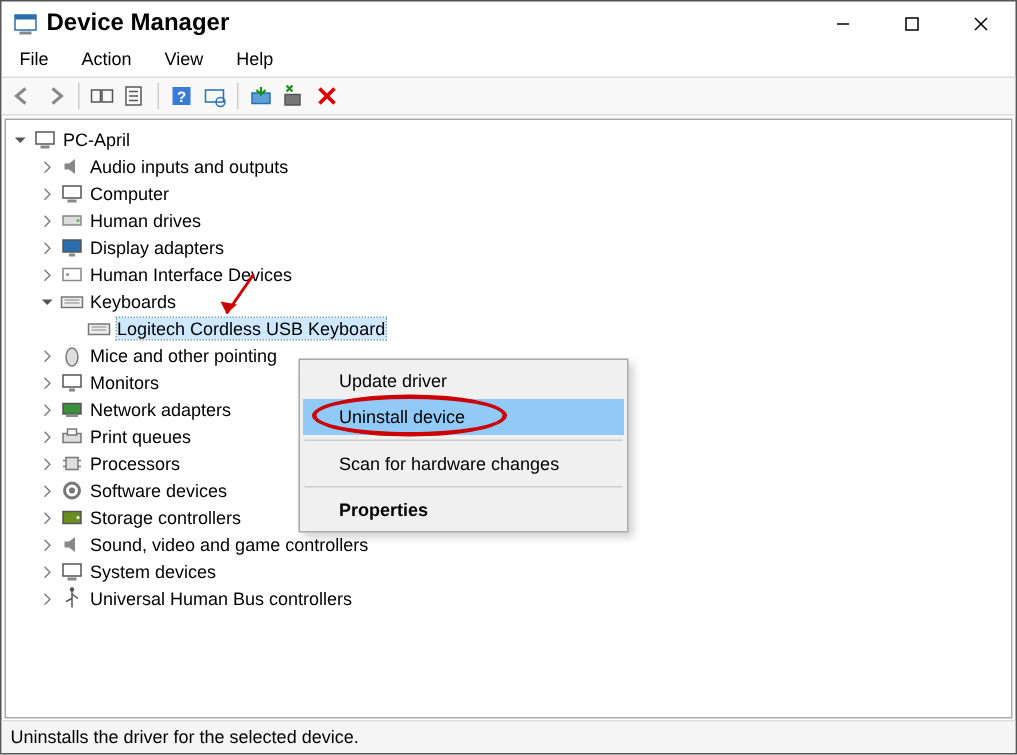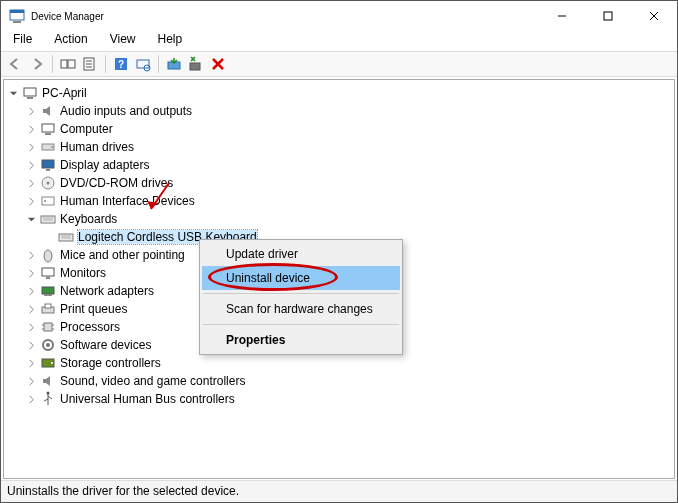--- a/index.html
+++ b/index.html
@@ -1,19 +1,19 @@
 <!DOCTYPE html>
 <html><head>
 <meta charset="utf-8">
 <style>
 * { box-sizing: border-box; margin: 0; padding: 0; }
 body { font-family: "Segoe UI", Tahoma, sans-serif; font-size: 12px; background: #fff; width: 678px; height: 503px; border: 1px solid #555; position: relative; }
 .titlebar { height: 30px; display: flex; align-items: center; padding-left: 8px; }
 .titlebar-icon { width: 16px; height: 16px; margin-right: 6px; }
-.titlebar-title { font-size: 10px; flex: 1; }
+.titlebar-title { font-size: 16px; flex: 1; font-weight: bold; }
 .win-controls { display: flex; }
 .win-btn { width: 46px; height: 30px; display: flex; align-items: center; justify-content: center; }
 .win-btn svg { width: 10px; height: 10px; }
 .menubar { height: 20px; padding-left: 8px; display: flex; gap: 14px; font-size: 12px; }
 .menubar span { padding: 1px 4px; }
 .toolbar { height: 26px; border-top: 1px solid #ddd; border-bottom: 1px solid #ddd; padding: 2px 4px; display: flex; align-items: center; gap: 2px; background: #f8f8f8; }
 .toolbar .sep { width: 1px; height: 18px; background: #ccc; margin: 0 3px; }
 .toolbar .tbtn { width: 20px; height: 20px; display: flex; align-items: center; justify-content: center; }
 .toolbar .tbtn svg { width: 16px; height: 16px; }
 .content { border: 1px solid #aaa; margin: 2px; height: 400px; padding: 4px 2px; overflow: hidden; position: relative; background: #fff; }
@@ -22,21 +22,21 @@
 .row { display: flex; align-items: center; height: 18px; }
 .twist { width: 14px; display: inline-flex; align-items: center; justify-content: center; margin-right: 2px; }
 .twist svg { width: 9px; height: 9px; }
 .ico { width: 16px; height: 16px; margin-right: 4px; display: inline-flex; align-items: center; justify-content: center; }
 .ico svg { width: 16px; height: 16px; }
 .lbl { font-size: 12px; }
 .selected { background: #cde8ff; outline: 1px dotted #7aa; }
 .ind1 { padding-left: 0px; }
 .ind2 { padding-left: 18px; }
 .ind3 { padding-left: 36px; }
-.contextmenu { position: absolute; border: 1px solid #aaa; background: #f0f0f0; box-shadow: 3px 3px 6px rgba(0,0,0,0.2); padding: 2px; font-size: 12px; width: 204px; }
+.contextmenu { position: absolute; border: 1px solid #aaa; background: #f0f0f0; box-shadow: 3px 3px 6px rgba(0,0,0,0.2); padding: 2px; font-size: 12px; width: 220px; }
 .contextmenu .mi { padding: 5px 24px; position: relative; }
 .contextmenu .mi.hl { background: #91c9f7; }
 .contextmenu .msep { height: 1px; background: #ccc; margin: 3px 1px; }
 .contextmenu .mi.bold { font-weight: bold; }
 .ellipse { position: absolute; border: 3px solid #c00; border-radius: 50%; width: 130px; height: 28px; pointer-events: none; }
 .arrow-anno { position: absolute; pointer-events: none; }
 .statusbar { position: absolute; bottom: 0; left: 0; right: 0; height: 22px; border-top: 1px solid #ddd; padding: 3px 6px; font-size: 12px; background: #f5f5f5; }
 .disabled { color: #999; }
 </style>
 </head>
@@ -220,36 +220,20 @@
           </li>
         <li>
             <div class="row ind2">
               <span class="twist">
                 <svg viewBox="0 0 10 10">
                   <path d="M3 1 L7 5 L3 9" fill="none" stroke="#777"></path>
                 </svg>
               </span>
               <span class="ico">
                 <svg viewBox="0 0 16 16">
-                  <circle cx="8" cy="8" r="6" fill="#eee" stroke="#888"></circle>
-                  <circle cx="8" cy="8" r="1.5" fill="#888"></circle>
-                </svg>
-              </span>
-              <span class="lbl">DVD/CD-ROM drives</span>
-            </div>
-          </li>
-        <li>
-            <div class="row ind2">
-              <span class="twist">
-                <svg viewBox="0 0 10 10">
-                  <path d="M3 1 L7 5 L3 9" fill="none" stroke="#777"></path>
-                </svg>
-              </span>
-              <span class="ico">
-                <svg viewBox="0 0 16 16">
                   <rect x="2" y="4" width="12" height="8" fill="none" stroke="#888"></rect>
                   <circle cx="5" cy="8" r="1" fill="#888"></circle>
                 </svg>
               </span>
               <span class="lbl">Human Interface Devices</span>
             </div>
           </li>
         <li>
           <div class="row ind2">
               <span class="twist">
@@ -413,20 +397,36 @@
           </li>
         <li>
             <div class="row ind2">
               <span class="twist">
                 <svg viewBox="0 0 10 10">
                   <path d="M3 1 L7 5 L3 9" fill="none" stroke="#777"></path>
                 </svg>
               </span>
               <span class="ico">
                 <svg viewBox="0 0 16 16">
+                  <rect x="2" y="3" width="12" height="8" fill="#fff" stroke="#555"></rect>
+                  <rect x="5" y="12" width="6" height="2" fill="#888"></rect>
+                </svg>
+              </span>
+              <span class="lbl">System devices</span>
+            </div>
+          </li>
+        <li>
+            <div class="row ind2">
+              <span class="twist">
+                <svg viewBox="0 0 10 10">
+                  <path d="M3 1 L7 5 L3 9" fill="none" stroke="#777"></path>
+                </svg>
+              </span>
+              <span class="ico">
+                <svg viewBox="0 0 16 16">
                   <path d="M8 2 L8 14 M8 5 L12 8 M8 8 L4 10" stroke="#555" fill="none"></path>
                   <circle cx="8" cy="2" r="1.5" fill="#555"></circle>
                 </svg>
               </span>
               <span class="lbl">Universal Human Bus controllers</span>
             </div>
           </li>
       </ul>
     </li>
   </ul>

